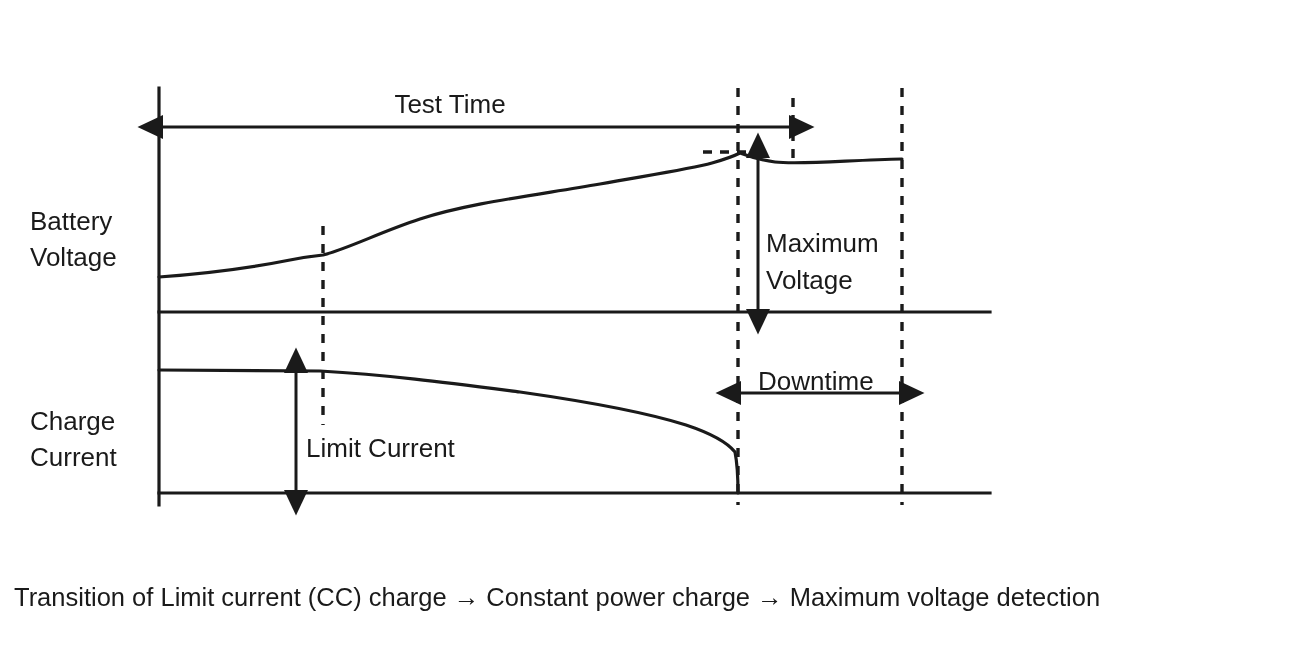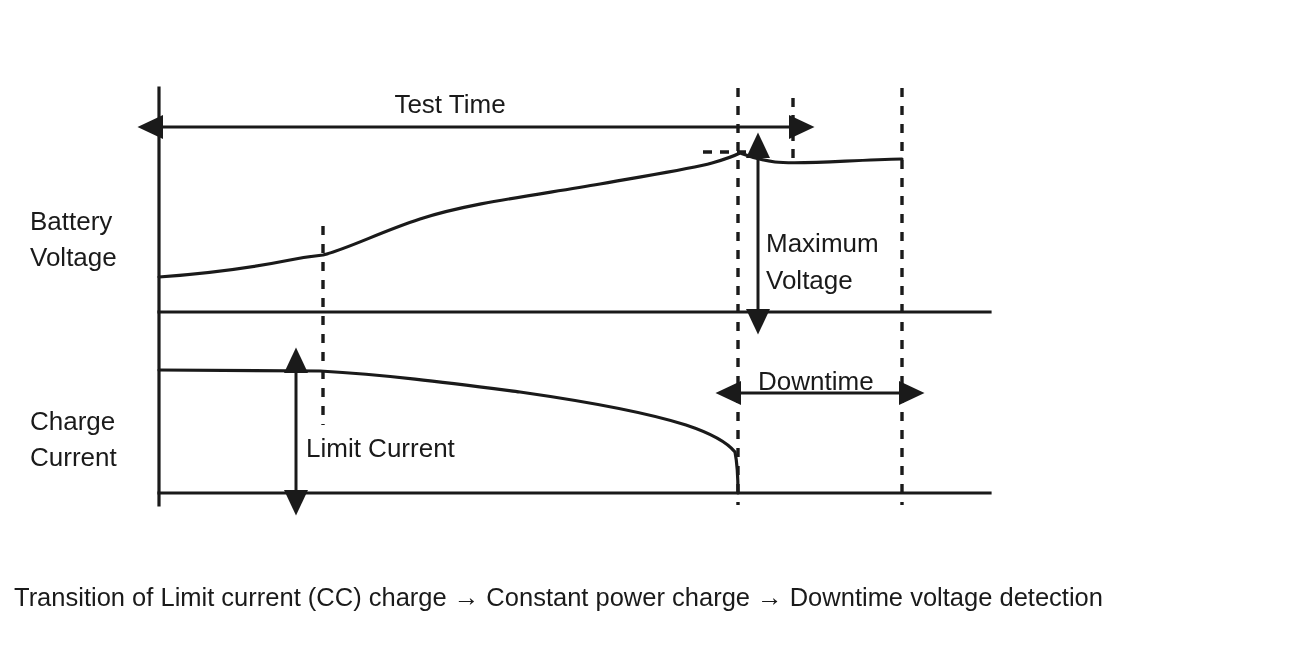--- a/index.html
+++ b/index.html
@@ -155,17 +155,17 @@
     <g>
       <text class="svg-label-axis" x="30" y="230" text-anchor="start">Battery</text>
       <text class="svg-label-axis" x="30" y="266" text-anchor="start">Voltage</text>
 
       <text class="svg-label-axis" x="30" y="430" text-anchor="start">Charge</text>
       <text class="svg-label-axis" x="30" y="466" text-anchor="start">Current</text>
     </g>
   </svg>
 
   <div class="caption">
-    <div>Transition of Limit current (CC) charge → Constant power charge → Downtime voltage detection</div>
+    <div>Transition of Limit current (CC) charge → Constant power charge → Maximum voltage detection</div>
     
   </div>
 
 </div>
 
 </body></html>

